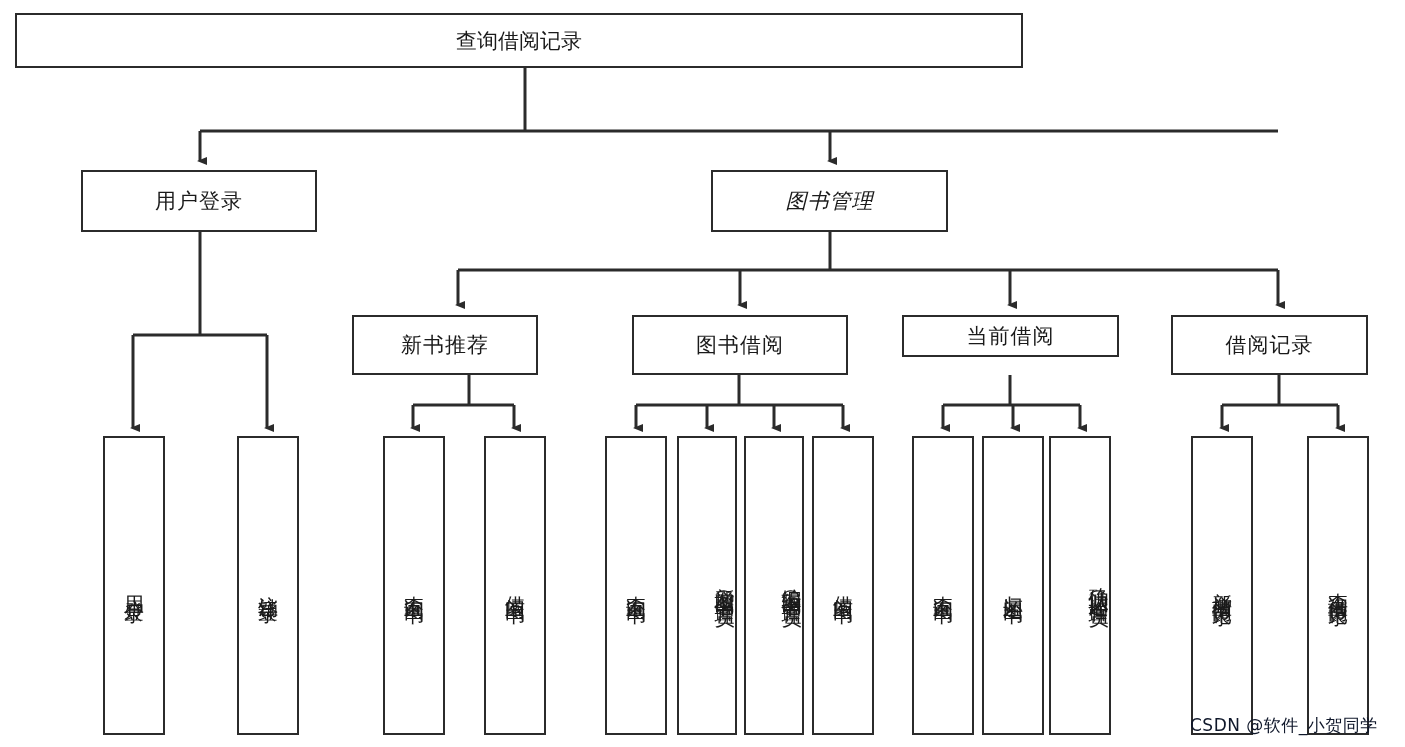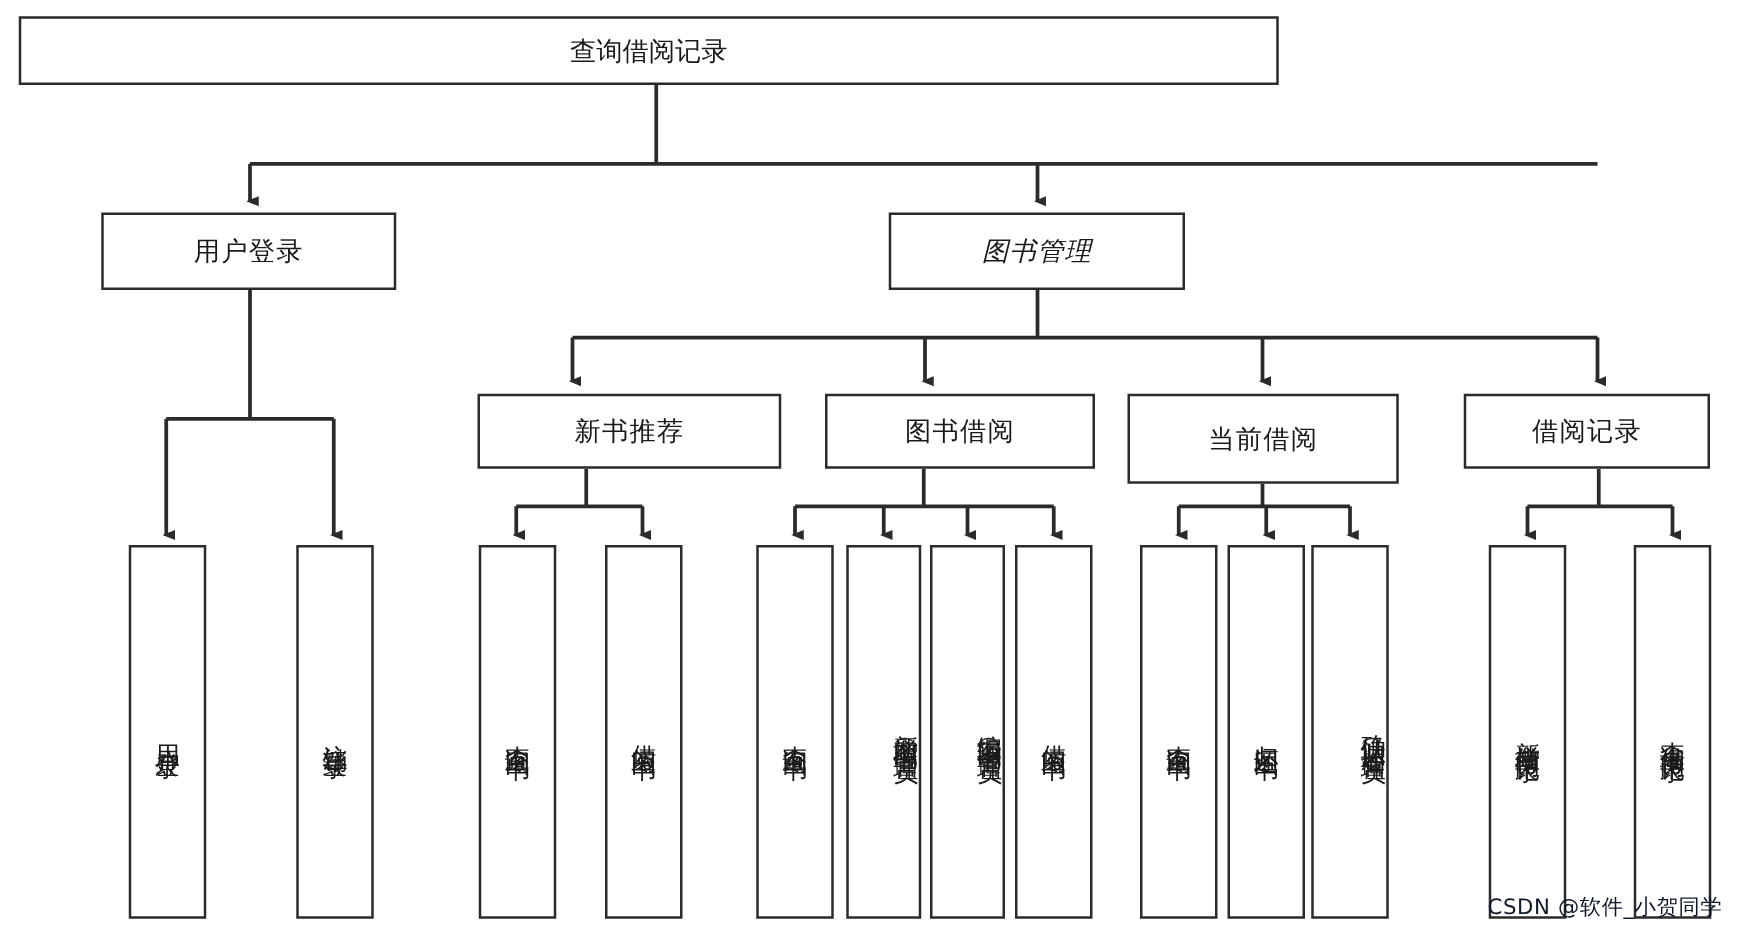--- a/index.html
+++ b/index.html
@@ -76,27 +76,27 @@
     <span>查询借阅记录</span>
   </div>
 
   <div class="node h" style="left:81px;top:170px;width:236px;height:62px;">
     <span>用户登录</span>
   </div>
   <div class="node h" style="left:711px;top:170px;width:237px;height:62px;font-style:italic;">
     <span>图书管理</span>
   </div>
 
-  <div class="node h" style="left:382px;top:315px;width:243px;height:60px;">
+  <div class="node h" style="left:352px;top:315px;width:186px;height:60px;">
     <span>新书推荐</span>
   </div>
-  <div class="node h" style="left:660px;top:315px;width:216px;height:60px;">
+  <div class="node h" style="left:632px;top:315px;width:216px;height:60px;">
     <span>图书借阅</span>
   </div>
-  <div class="node h" style="left:902px;top:315px;width:217px;height:72px;">
+  <div class="node h" style="left:902px;top:315px;width:217px;height:42px;">
     <span>当前借阅</span>
   </div>
   <div class="node h" style="left:1171px;top:315px;width:197px;height:60px;">
     <span>借阅记录</span>
   </div>
 
   <div class="node v" style="left:103px;top:436px;width:62px;height:299px;">
     <span>用户登录</span>
   </div>
   <div class="node v" style="left:237px;top:436px;width:62px;height:299px;">

